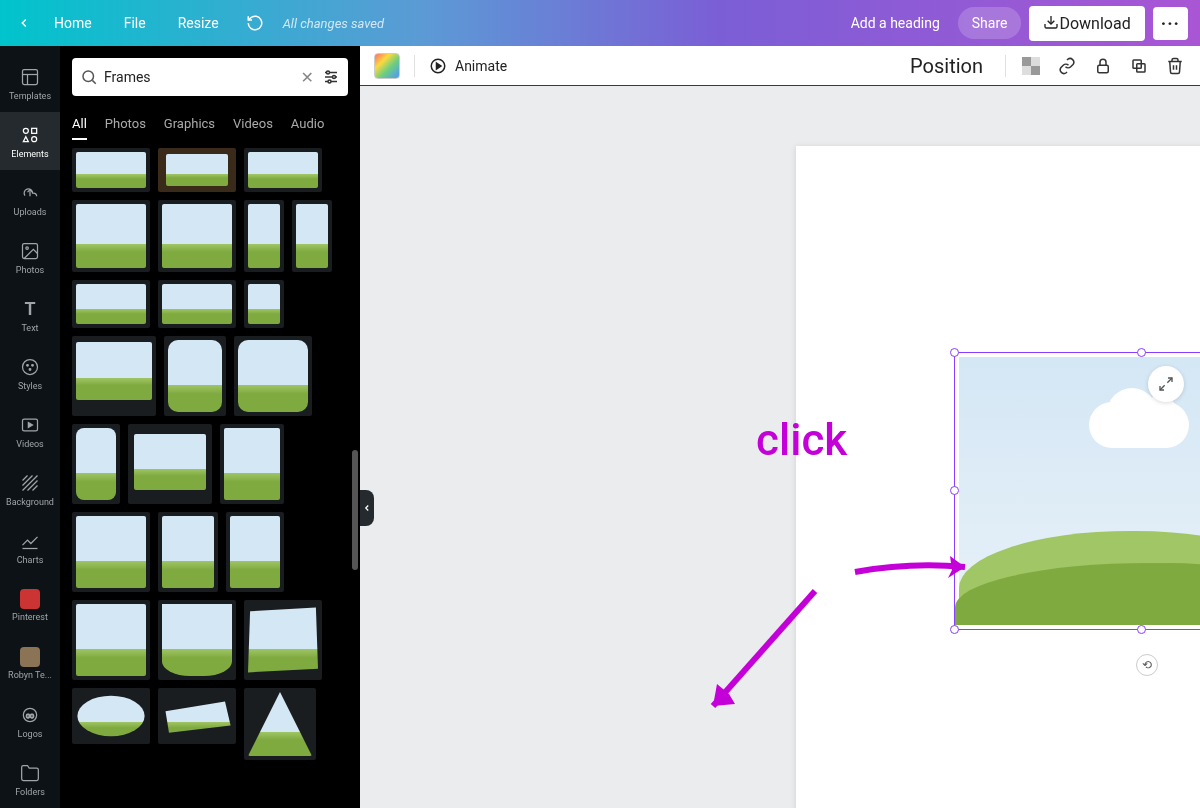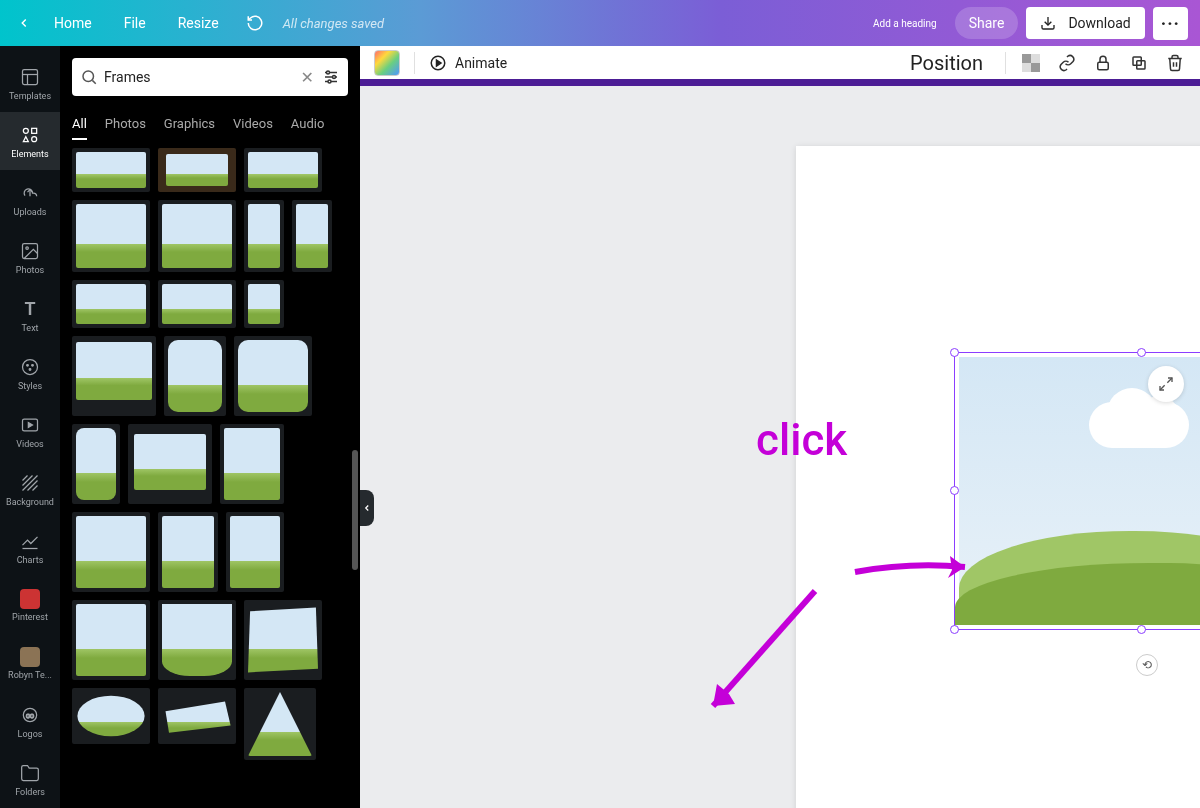--- a/index.html
+++ b/index.html
@@ -4,23 +4,23 @@
 <style>
 *{margin:0;padding:0;box-sizing:border-box;font-family:-apple-system,BlinkMacSystemFont,"Segoe UI",Roboto,sans-serif}
 body{width:1200px;height:808px;overflow:hidden;background:#fff}
 .topbar{height:46px;background:linear-gradient(90deg,#00c4cc 0%,#5b9bd5 35%,#7b5ed6 60%,#a956d4 100%);display:flex;align-items:center;padding:8px 12px;color:#fff}
 .topbar-left{display:flex;align-items:center;gap:4px}
 .back-btn{width:24px;height:24px;display:flex;align-items:center;justify-content:center;cursor:pointer}
 .top-menu-item{padding:6px 14px;font-size:14px;cursor:pointer;border-radius:4px}
 .undo-btn{width:28px;height:28px;display:flex;align-items:center;justify-content:center;cursor:pointer;margin-left:4px}
 .save-status{margin-left:10px;font-size:13px;font-style:italic;color:rgba(255,255,255,0.75)}
 .topbar-right{margin-left:auto;display:flex;align-items:center;gap:8px}
-.add-heading{font-size:10px;padding:6px 10px;cursor:pointer}
+.add-heading{font-size:14px;padding:6px 10px;cursor:pointer}
 .share-btn{background:rgba(255,255,255,.18);padding:8px 14px;border-radius:16px;font-size:14px;cursor:pointer}
-.download-btn{background:#fff;color:#222;padding:8px 14px;border-radius:4px;font-size:14px;cursor:pointer;display:flex;align-items:flex-end;gap:12px}
+.download-btn{background:#fff;color:#222;padding:8px 14px;border-radius:4px;font-size:16px;cursor:pointer;display:flex;align-items:flex-start;gap:0}
 .more-btn{background:#fff;color:#222;padding:6px 8px;border-radius:4px;cursor:pointer;font-size:18px;font-weight:700;letter-spacing:1px}
 .main{display:flex;height:762px}
 .nav-rail{width:60px;background:#0d1216;display:flex;flex-direction:column;align-items:center;padding-top:8px;overflow:hidden}
 .nav-item{width:60px;height:60px;display:flex;flex-direction:column;align-items:center;justify-content:center;color:#a0a5aa;font-size:9px;gap:4px;cursor:pointer}
 .nav-item.active{background:#252a2e;color:#fff}
 .nav-icon{width:22px;height:22px;display:flex;align-items:center;justify-content:center}
 .nav-label{font-size:9px;line-height:1}
 .side-panel{width:300px;background:#000000;display:flex;flex-direction:column}
 .search-row{padding:12px;display:flex;gap:8px}
 .search-box{flex:1;background:#fff;border-radius:4px;height:38px;display:flex;align-items:center;padding:0 8px;gap:6px}
@@ -31,21 +31,21 @@
 .tab{color:#aaa;font-size:13px;padding:8px 0;cursor:pointer;position:relative}
 .tab.active{color:#fff}
 .tab.active::after{content:'';position:absolute;bottom:-1px;left:0;right:0;height:2px;background:#fff}
 .results{flex:1;overflow-y:auto;padding:8px 12px 12px;position:relative}
 .grid{display:flex;flex-wrap:wrap;gap:8px}
 .thumb{background:#1a1d20;border-radius:2px;cursor:pointer;position:relative;overflow:hidden}
 .frame-inner{position:absolute;inset:4px;background:linear-gradient(#d4e7f5 0%,#d4e7f5 62%,#a0c666 62%,#7faa3f 75%,#7faa3f 100%);border-radius:2px}
 .scroll-thumb{position:absolute;right:2px;top:310px;width:6px;height:120px;background:#555;border-radius:3px}
 .collapse-handle{position:absolute;left:360px;top:490px;width:14px;height:36px;background:#252a2e;border-radius:0 8px 8px 0;display:flex;align-items:center;justify-content:center;color:#fff;cursor:pointer;z-index:10}
 .canvas-area{flex:1;background:#ebecee;position:relative;display:flex;flex-direction:column}
-.context-bar{height:40px;background:#fff;border-bottom:7px solid #4c1d95;display:flex;align-items:center;padding:0 14px;gap:14px}
+.context-bar{height:40px;background:#fff;border-bottom:1px solid #4c1d95;display:flex;align-items:center;padding:0 14px;gap:14px}
 .color-swatch{width:26px;height:26px;border-radius:4px;background:linear-gradient(135deg,#ff6b6b,#ffd93d 30%,#6bcf7f 60%,#4d96ff);border:1px solid #ccc;cursor:pointer}
 .vdiv{width:1px;height:22px;background:#e0e0e0}
 .animate-btn{display:flex;align-items:center;gap:8px;font-size:14px;color:#222;cursor:pointer}
 .position-btn{margin-left:auto;font-size:20px;color:#222;cursor:pointer;padding:4px 8px}
 .ctx-icon{width:22px;height:22px;display:flex;align-items:center;justify-content:center;color:#333;cursor:pointer}
 .canvas-wrap{flex:1;position:relative;overflow:hidden}
 .page{position:absolute;left:436px;top:60px;width:690px;height:690px;background:#fff;box-shadow:0 1px 6px rgba(0,0,0,.12)}
 .selected-frame{position:absolute;left:594px;top:266px;width:376px;height:278px;border:1px solid #8b3dff}
 .handle{position:absolute;width:9px;height:9px;background:#fff;border:1px solid #8b3dff;border-radius:50%}
 .h-nw{left:-5px;top:-5px}.h-sw{left:-5px;bottom:-5px}

